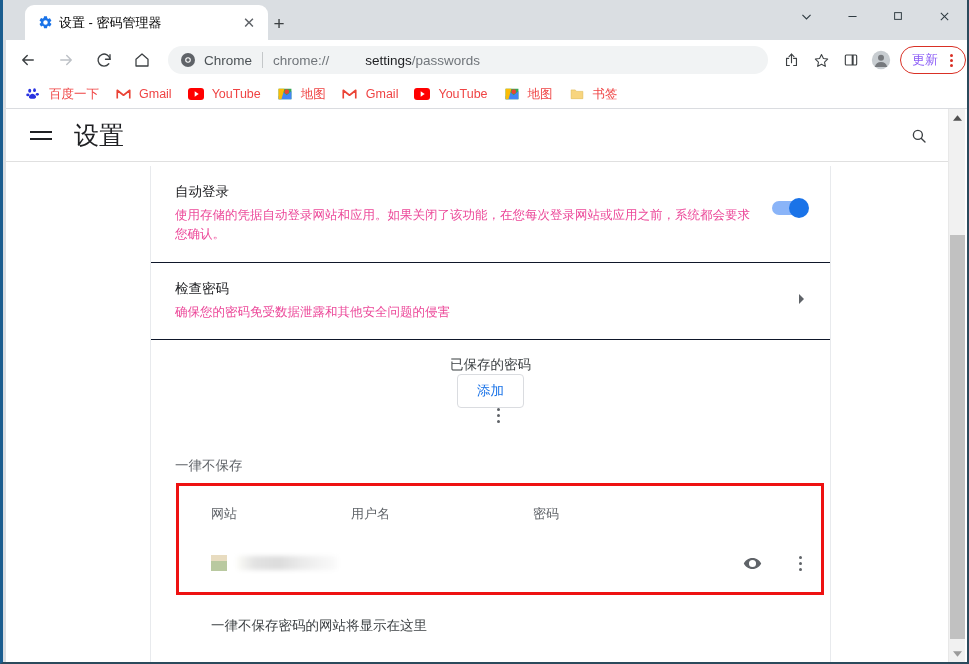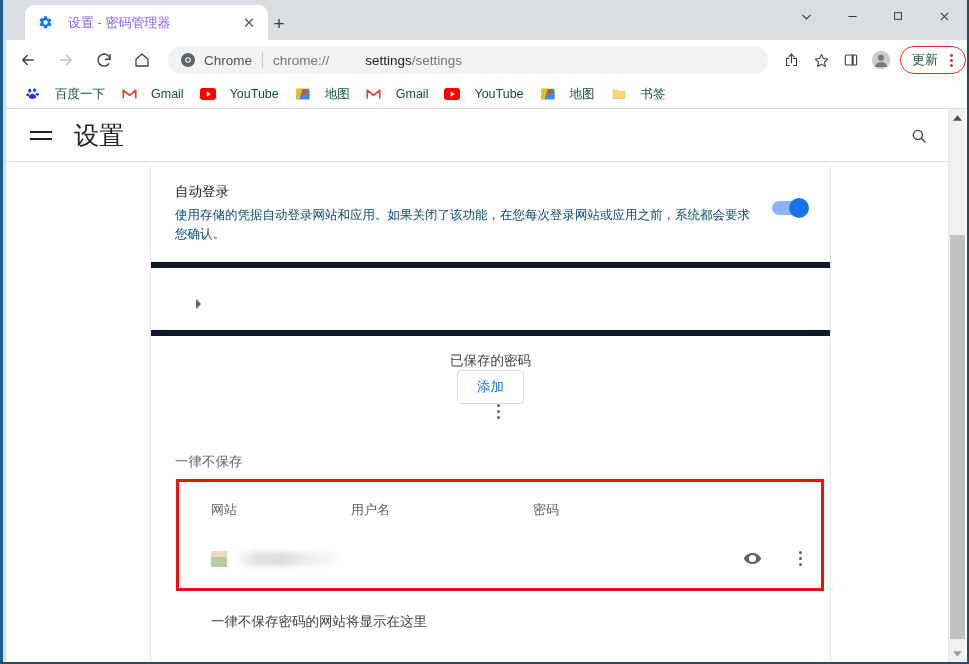--- a/index.html
+++ b/index.html
@@ -31,22 +31,22 @@
     width: 243px; height: 35px;
     background: #ffffff;
     border-radius: 9px 9px 0 0;
     display: flex; align-items: center;
   }
   #tab .favicon {
     margin-left: 12px; width: 16px; height: 16px;
     display: flex; align-items: center; justify-content: center;
   }
   #tab .tab-title {
-    margin-left: 15px;
-    font-size: 13px; color: #8b5cf6;
+    margin-left: 6px;
+    font-size: 13px; color: #000000;
     white-space: nowrap; overflow: hidden;
     flex: 1;
   }
   #tab .tab-close {
     width: 24px; height: 24px; margin-right: 7px;
     display: flex; align-items: center; justify-content: center;
     color: #5f6368; font-size: 15px; line-height: 1;
   }
   #newtab {
     position: absolute; left: 262px; top: 9px;
@@ -101,40 +101,40 @@
     width: 30px; height: 30px;
     display: flex; align-items: center; justify-content: center;
     color: #3c4043; flex: none;
   }
   #updatepill {
     display: flex; align-items: center;
     height: 28px; margin: 0 4px 0 4px;
     border: 1px solid #d93025; border-radius: 15px;
     padding: 0 6px 0 11px; flex: none;
   }
-  #updatepill .label { font-size: 13px; color: #14532d; }
+  #updatepill .label { font-size: 13px; color: #8b5cf6; }
   #updatepill .dots {
     margin-left: 5px; width: 16px;
     display: flex; flex-direction: column; align-items: center; gap: 2px;
   }
   #updatepill .dots i { width: 3px; height: 3px; border-radius: 50%; background: #d93025; display:block; }
 
   
   #bookmarks {
     position: absolute; left: 3px; top: 80px;
     width: 964px; height: 29px;
     background: #ffffff;
     display: flex; align-items: center;
     padding-left: 12px;
     border-bottom: 1px solid #dadce0;
   }
   .bm {
-    display: flex; align-items: center; gap: 14px;
+    display: flex; align-items: center; gap: 8px;
     padding: 3px 7px; margin-right: 2px;
-    font-size: 12.5px; color: #14532d; white-space: nowrap;
+    font-size: 12.5px; color: #ef4444; white-space: nowrap;
   }
   .bm .bmico { width: 16px; height: 16px; display: flex; align-items: center; justify-content: center; }
 
   
   #page {
     position: absolute; left: 3px; top: 109px;
     width: 964px; height: 553px;
     background: #ffffff;
     overflow: hidden;
   }
@@ -173,25 +173,25 @@
     width: 681px;
     background: #ffffff;
     border-left: 1px solid #e8eaed;
     border-right: 1px solid #e8eaed;
     min-height: 496px;
   }
 
   .row {
     display: flex; align-items: flex-start;
     padding: 17px 24px 17px 24px;
-    border-bottom: 6px solid #0f172a;
+    border-bottom: 1px solid #0f172a;
   }
   .row .texts { flex: 1; min-width: 0; }
   .row .rtitle { font-size: 13.5px; color: #202124; margin-bottom: 5px; }
-  .row .rsub { font-size: 12.5px; color: #0c4a6e; line-height: 1.55; }
+  .row .rsub { font-size: 12.5px; color: #ec4899; line-height: 1.55; }
 
   
   .toggle {
     flex: none; margin-left: 20px; margin-top: 18px;
     position: relative; width: 34px; height: 14px;
     border-radius: 7px; background: #8ab4f8;
   }
   .toggle .knob {
     position: absolute; right: -3px; top: -3px;
     width: 20px; height: 20px; border-radius: 50%;
@@ -364,21 +364,21 @@
     <div id="omnibox">
       <span class="chrome-badge">
         <svg width="16" height="16" viewBox="0 0 24 24">
           <circle cx="12" cy="12" r="10.5" fill="#5f6368"></circle>
           <circle cx="12" cy="12" r="4.2" fill="#ffffff"></circle>
           <circle cx="12" cy="12" r="2.6" fill="#5f6368"></circle>
         </svg>
         <span>Chrome</span>
       </span>
       <span class="sep"></span>
-      <span class="url"><span>chrome://</span><b>settings</b><span>/settings</span></span>
+      <span class="url"><span>chrome://</span><b>settings</b><span>/passwords</span></span>
     </div>
 
     <div class="tbicon">
       <svg width="17" height="17" viewBox="0 0 24 24" fill="none" stroke="#3c4043" stroke-width="1.6" stroke-linecap="round" stroke-linejoin="round">
           <path d="M9 19H5V9h3"></path>
           <path d="M15 9h4v10h-4"></path>
           <path d="M12 3v12"></path>
           <path d="M8.5 6.5L12 3l3.5 3.5"></path>
         </svg>
     </div>
@@ -520,20 +520,24 @@
           <div class="texts">
             <div class="rtitle">自动登录</div>
             <div class="rsub">使用存储的凭据自动登录网站和应用。如果关闭了该功能，在您每次登录网站或应用之前，系统都会要求您确认。</div>
           </div>
           <div class="toggle">
             <span class="knob"></span>
           </div>
         </div>
 
         <div class="row">
+          <div class="texts">
+            <div class="rtitle">检查密码</div>
+            <div class="rsub">确保您的密码免受数据泄露和其他安全问题的侵害</div>
+          </div>
           <div class="chev">
             <svg width="8" height="12" viewBox="0 0 8 12" fill="#5f6368">
                 <path d="M1 1l5 5-5 5z"></path>
               </svg>
           </div>
         </div>
 
         <div id="saved-head">
           <div class="label">已保存的密码</div>
           <div id="add-btn">添加</div>

